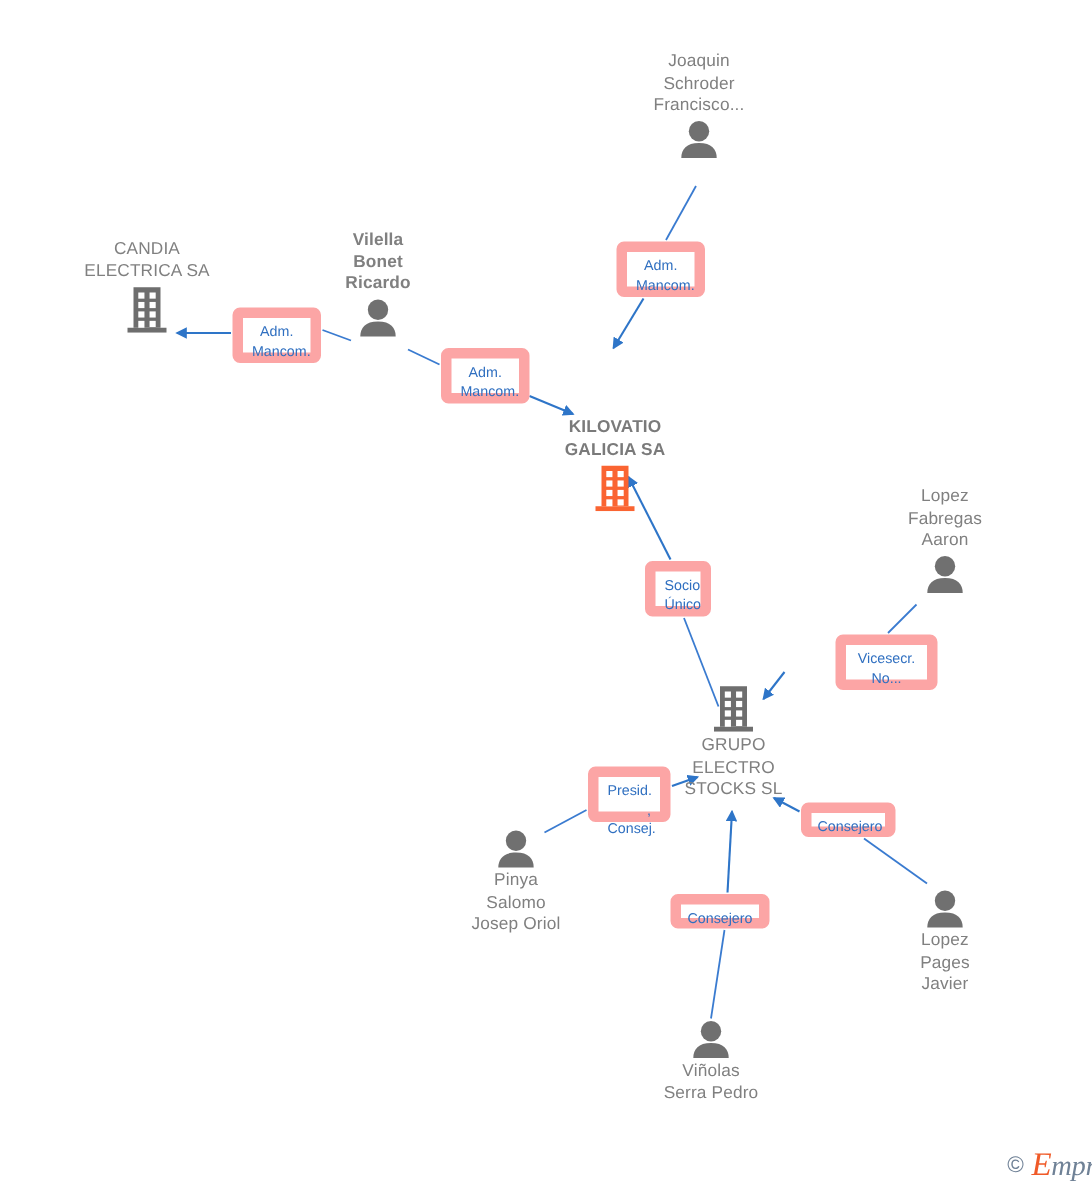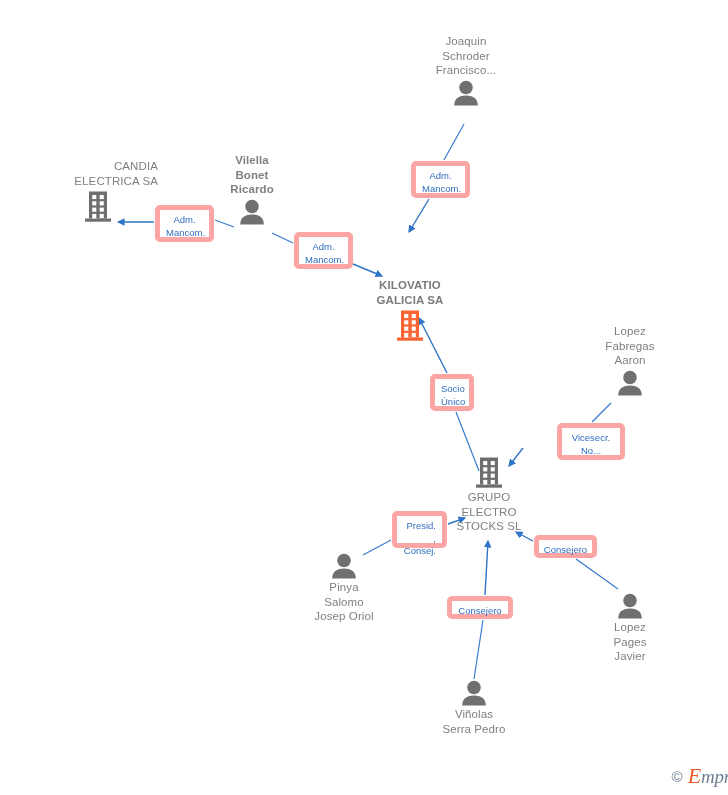--- a/index.html
+++ b/index.html
@@ -48,21 +48,21 @@
   }
   .node-icon {
     display: block;
     margin: 2px auto 0 auto;
   }
   .node.below .node-icon { margin: 0 auto 1px auto; }
 
   
   .chip {
     position: absolute;
-    border: 5px solid #fca5a5;
+    border: 7px solid #fca5a5;
     border-radius: 5px;
     background: #ffffff;
     color: #2f6fc0;
     font-size: 9.5px;
     line-height: 12.5px;
     text-align: center;
     padding: 4px 6px;
     white-space: pre-line;
     z-index: 4;
     box-sizing: border-box;
@@ -134,21 +134,21 @@
   <div class="node" style="left:466px; top:34px;">
     <div class="node-label">Joaquin
 Schroder
 Francisco...</div>
     <svg class="node-icon" width="30" height="26" viewBox="0 0 30 26">
       <circle cx="15" cy="7.5" r="6.8" fill="#707070"></circle>
       <path d="M 15 15.4 C 6.6 15.4 3.2 19.6 3.2 25.4 L 26.8 25.4 C 26.8 19.6 23.4 15.4 15 15.4 Z" fill="#707070"></path>
     </svg>
   </div>
 
-  <div class="node" style="left:98px; top:159px;text-align:right;">
+  <div class="node" style="left:98px; top:159px;">
     <div class="node-label">CANDIA
 ELECTRICA SA</div>
     <svg class="node-icon" width="30" height="33" viewBox="0 0 30 33">
       <rect x="6" y="1.5" width="18" height="27" fill="#6e6e6e"></rect>
       <rect x="2" y="28.5" width="26" height="3.2" fill="#6e6e6e"></rect>
       <rect x="9.2" y="5" width="4.1" height="4.1" fill="#ffffff"></rect>
       <rect x="16.7" y="5" width="4.1" height="4.1" fill="#ffffff"></rect>
       <rect x="9.2" y="11.3" width="4.1" height="4.1" fill="#ffffff"></rect>
       <rect x="16.7" y="11.3" width="4.1" height="4.1" fill="#ffffff"></rect>
       <rect x="9.2" y="17.6" width="4.1" height="4.1" fill="#ffffff"></rect>

